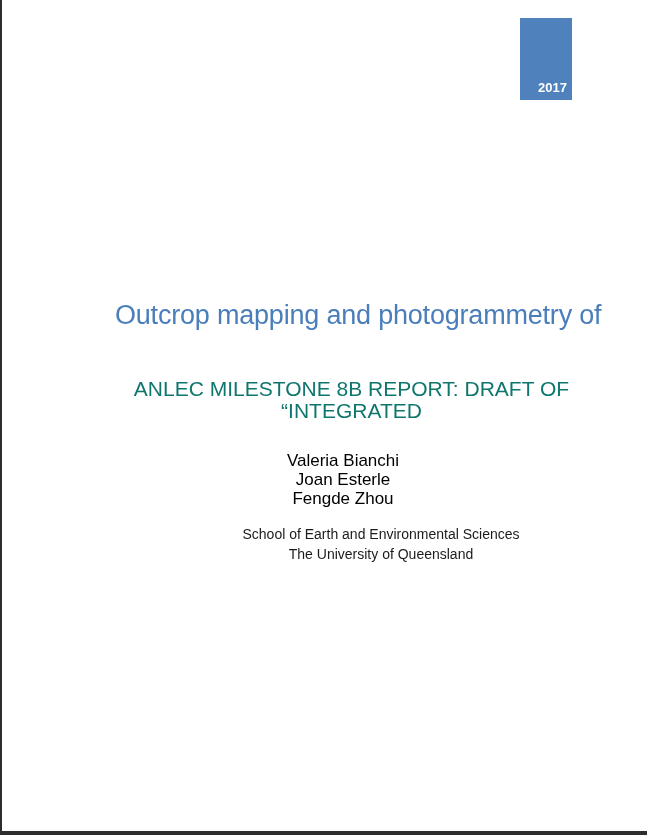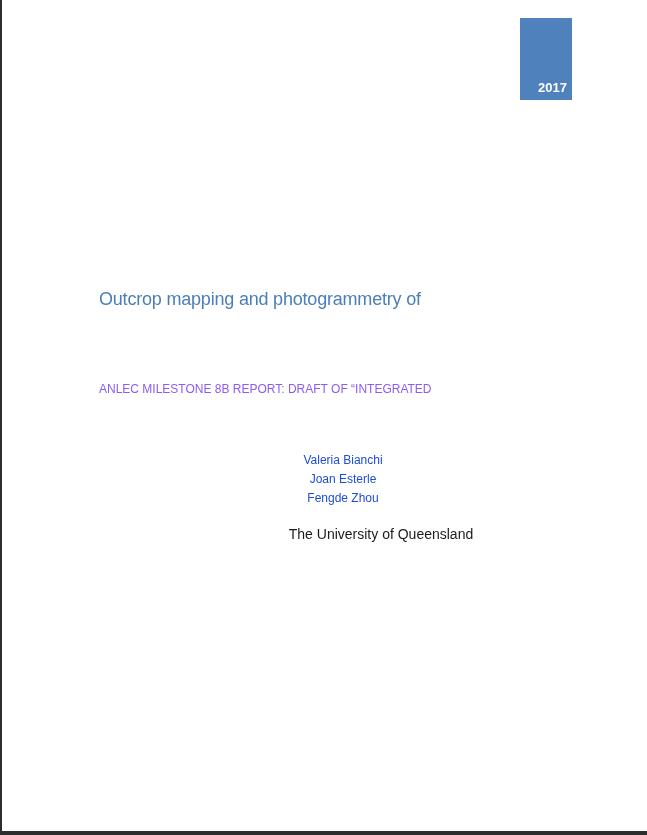--- a/index.html
+++ b/index.html
@@ -42,60 +42,61 @@
     font-size: 13px;
     font-weight: bold;
     line-height: 1;
   }
 
   .title {
     position: absolute;
     left: 99px;
     top: 284px;
     width: 505px;
-    margin: 0;
+    margin: 16px;
     color: #4a7ebb;
-    font-size: 18px;
+    font-size: 27px;
     font-weight: normal;
     line-height: 31px;
     letter-spacing: -0.2px;
   }
   .title .line { display: block; }
 
   .subtitle {
     position: absolute;
     left: 99px;
     top: 378px;
     width: 505px;
     margin: 0;
-    color: #8b5cf6;
-    font-size: 12px;
+    color: #0f766e;
+    font-size: 21px;
     font-weight: normal;
     line-height: 22px;
+    text-align: center;
   }
   .subtitle .line { display: block; }
 
   .project {
     position: absolute;
     left: 99px;
     top: 423px;
     width: 400px;
     color: #1b1b1b;
     font-size: 11px;
     line-height: 14px;
   }
 
   .authors {
     position: absolute;
     left: 143px;
     top: 451px;
     width: 400px;
     text-align: center;
-    color: #1d4ed8;
-    font-size: 12px;
+    color: #000000;
+    font-size: 17px;
     line-height: 19px;
   }
   .authors .author { display: block; }
 
   .affiliation {
     position: absolute;
     left: 181px;
     top: 524px;
     width: 400px;
     text-align: center;
@@ -127,16 +128,17 @@
   </h2>
 
 
   <div class="authors">
     <span class="author">Valeria Bianchi</span>
     <span class="author">Joan Esterle</span>
     <span class="author">Fengde Zhou</span>
   </div>
 
   <div class="affiliation">
+    <span class="line">School of Earth and Environmental Sciences</span>
     <span class="line">The University of Queensland</span>
   </div>
 
 </div>
 
 </body></html>

